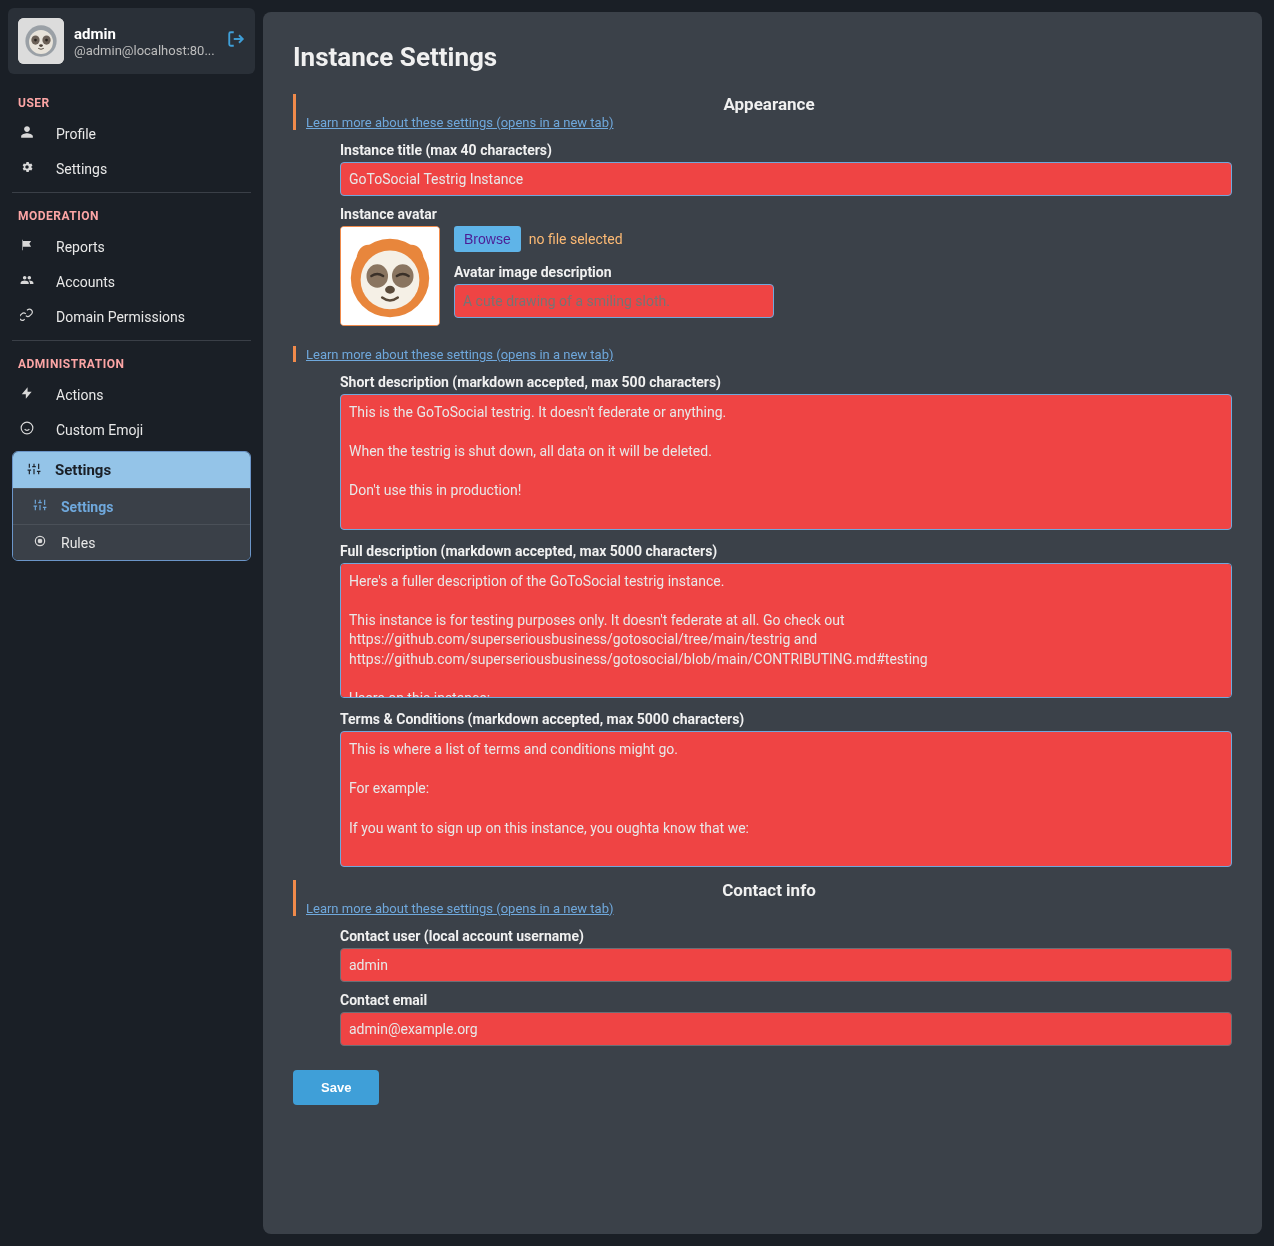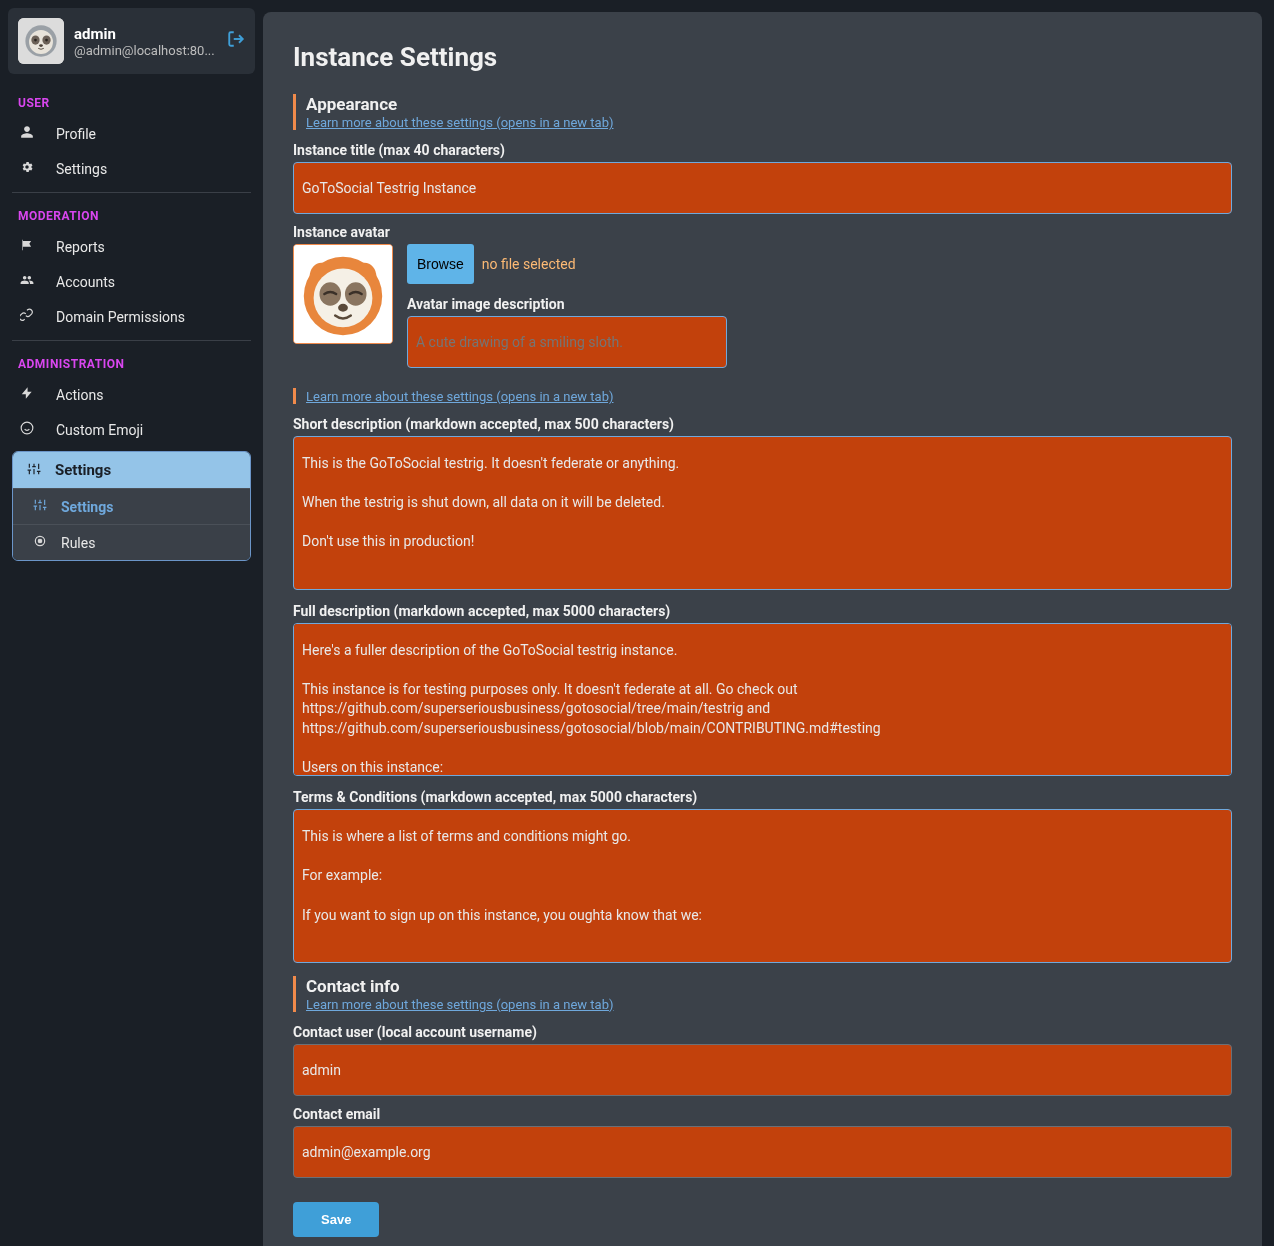--- a/index.html
+++ b/index.html
@@ -52,21 +52,21 @@
   overflow: hidden;
   text-overflow: ellipsis;
   white-space: nowrap;
 }
 .logout-icon {
   color: #3f9fd8;
   font-size: 18px;
   cursor: pointer;
 }
 .section-header {
-  color: #d946ef;
+  color: #fca5a5;
   font-size: 12px;
   font-weight: 700;
   letter-spacing: 0.5px;
   padding: 10px 10px 6px;
 }
 .nav-item {
   display: flex;
   align-items: center;
   gap: 20px;
   padding: 9px 10px;
@@ -133,41 +133,42 @@
 }
 .section-block {
   border-left: 3px solid #f08a4b;
   padding-left: 10px;
   margin-bottom: 12px;
 }
 .section-title {
   font-size: 17px;
   font-weight: 700;
   color: #f0f0f0;
+  text-align: center;
 }
 .learn-more {
   color: #6fa8dc;
   text-decoration: underline;
   font-size: 13px;
   cursor: pointer;
 }
 .field-label {
   font-weight: 700;
   font-size: 14px;
   color: #f0f0f0;
   margin-bottom: 4px;
   margin-top: 8px;
   display: block;
 }
 input[type="text"], textarea {
   width: 100%;
-  background: #c2410c;
+  background: #ef4444;
   border: 1px solid #6fa8dc;
   border-radius: 4px;
-  padding: 17px 8px;
+  padding: 8px 8px;
   color: #e8e8e8;
   font-size: 14px;
   font-family: inherit;
   resize: none;
 }
 textarea { line-height: 1.4; }
 .avatar-section {
   display: flex;
   gap: 14px;
   align-items: flex-start;
@@ -185,23 +186,23 @@
 }
 .avatar-right { flex: 1; }
 .browse-row {
   display: flex;
   align-items: center;
   gap: 8px;
   margin-bottom: 12px;
 }
 .browse-btn {
   background: #5fb4e8;
-  color: #000000;
+  color: #4c1d95;
   border: none;
-  padding: 12px 10px;
+  padding: 5px 10px;
   border-radius: 3px;
   font-weight: 400;
   font-size: 14px;
   cursor: pointer;
 }
 .no-file {
   color: #fdba74;
   font-size: 14px;
 }
 .avatar-desc-input {
@@ -214,21 +215,21 @@
   background: #3f9fd8;
   color: #fff;
   border: none;
   padding: 10px 28px;
   border-radius: 4px;
   font-weight: 700;
   font-size: 13px;
   cursor: pointer;
   margin-top: 14px;
 }
-.form-group { margin-bottom: 10px; }
+.form-group { margin-bottom: 10px; margin-left: 47px; }
 .sloth-svg { width: 100%; height: 100%; }
 .small-sloth { width: 46px; height: 46px; }
 </style>
 </head>
 <body>
 
 <div class="sidebar">
   <div class="user-card">
     <div class="avatar-img">
       <svg class="small-sloth" viewBox="0 0 100 100">

